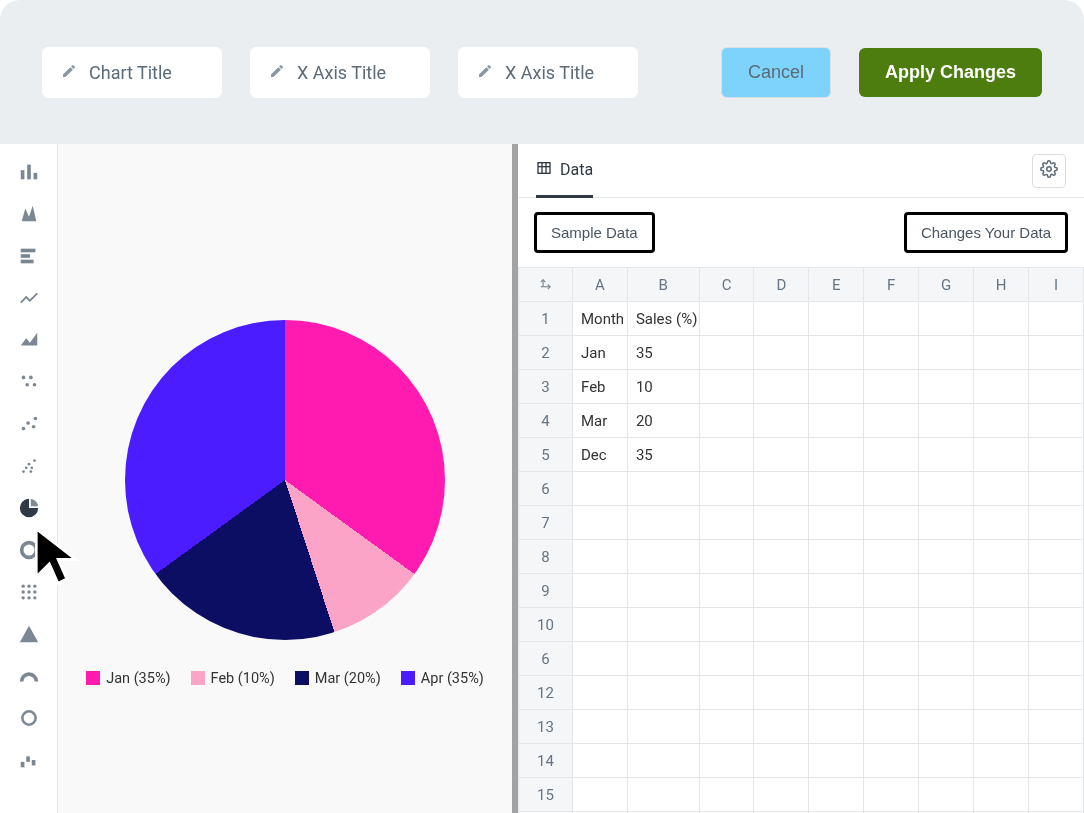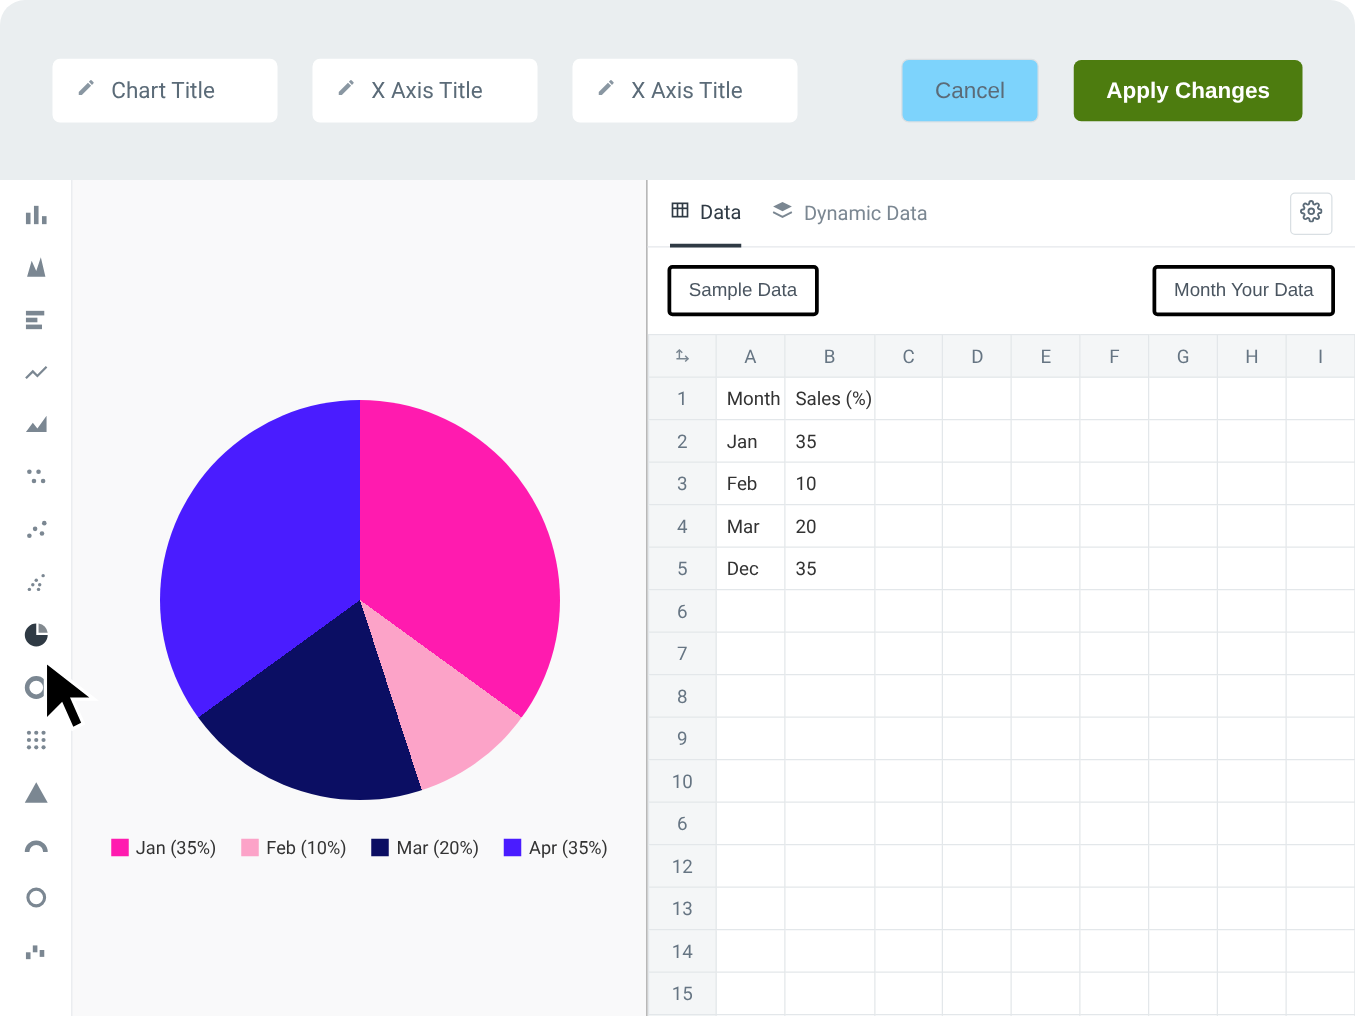--- a/index.html
+++ b/index.html
@@ -77,21 +77,21 @@
   .side-icon.active { color: #2f3a44; }
   .cursor-overlay {
     position: absolute;
     left: 32px;
     top: 380px;
     pointer-events: none;
   }
   .preview {
     width: 460px;
     background: #f9f9fa;
-    border-right: 1px solid #a3a3a3;
+    border-right: 6px solid #a3a3a3;
     display: flex;
     flex-direction: column;
     align-items: center;
     justify-content: center;
     padding-top: 50px;
   }
   .pie-wrap {
     width: 320px;
     height: 320px;
     border-radius: 50%;
@@ -353,38 +353,31 @@
     <div class="tabs">
       <div class="tab active">
         <span><svg width="16" height="16" viewBox="0 0 24 24" fill="none" stroke="currentColor" stroke-width="2">
               <rect x="3" y="4" width="18" height="16"></rect>
               <line x1="3" y1="10" x2="21" y2="10"></line>
               <line x1="9" y1="4" x2="9" y2="20"></line>
               <line x1="15" y1="4" x2="15" y2="20"></line>
             </svg></span>
         <span>Data</span>
       </div>
-      <div class="tab">
-        <span><svg width="18" height="18" viewBox="0 0 24 24" fill="currentColor">
-              <path d="M12 2l10 5-10 5L2 7z"></path>
-              <path d="M2 13l10 5 10-5" fill="none" stroke="currentColor" stroke-width="2"></path>
-            </svg></span>
-        <span>Dynamic Data</span>
-      </div>
       <div class="gear">
         <span><svg width="18" height="18" viewBox="0 0 24 24" fill="none" stroke="currentColor" stroke-width="2">
               <circle cx="12" cy="12" r="3"></circle>
               <path d="M19.4 15a1.65 1.65 0 0 0 .33 1.82l.06.06a2 2 0 1 1-2.83 2.83l-.06-.06a1.65 1.65 0 0 0-1.82-.33 1.65 1.65 0 0 0-1 1.51V21a2 2 0 0 1-4 0v-.09a1.65 1.65 0 0 0-1-1.51 1.65 1.65 0 0 0-1.82.33l-.06.06a2 2 0 1 1-2.83-2.83l.06-.06a1.65 1.65 0 0 0 .33-1.82 1.65 1.65 0 0 0-1.51-1H3a2 2 0 0 1 0-4h.09a1.65 1.65 0 0 0 1.51-1 1.65 1.65 0 0 0-.33-1.82l-.06-.06a2 2 0 1 1 2.83-2.83l.06.06a1.65 1.65 0 0 0 1.82.33h0a1.65 1.65 0 0 0 1-1.51V3a2 2 0 0 1 4 0v.09a1.65 1.65 0 0 0 1 1.51h0a1.65 1.65 0 0 0 1.82-.33l.06-.06a2 2 0 1 1 2.83 2.83l-.06.06a1.65 1.65 0 0 0-.33 1.82v0a1.65 1.65 0 0 0 1.51 1H21a2 2 0 0 1 0 4h-.09a1.65 1.65 0 0 0-1.51 1z"></path>
             </svg></span>
       </div>
     </div>
     <div class="actionbar">
       <button class="small-btn">Sample Data</button>
       <div class="spacer"></div>
-      <button class="small-btn">Month Your Data</button>
+      <button class="small-btn">Changes Your Data</button>
     </div>
     <div class="grid">
       <table class="sheet" id="sheet">
           <tbody>
             <tr>
               <th class="corner">
                 <svg width="14" height="14" viewBox="0 0 24 24" fill="none" stroke="#7b8792" stroke-width="2">
                   <path d="M7 3v12"></path>
                   <path d="M3 15h16"></path>
                   <path d="M15 11l4 4-4 4"></path>

